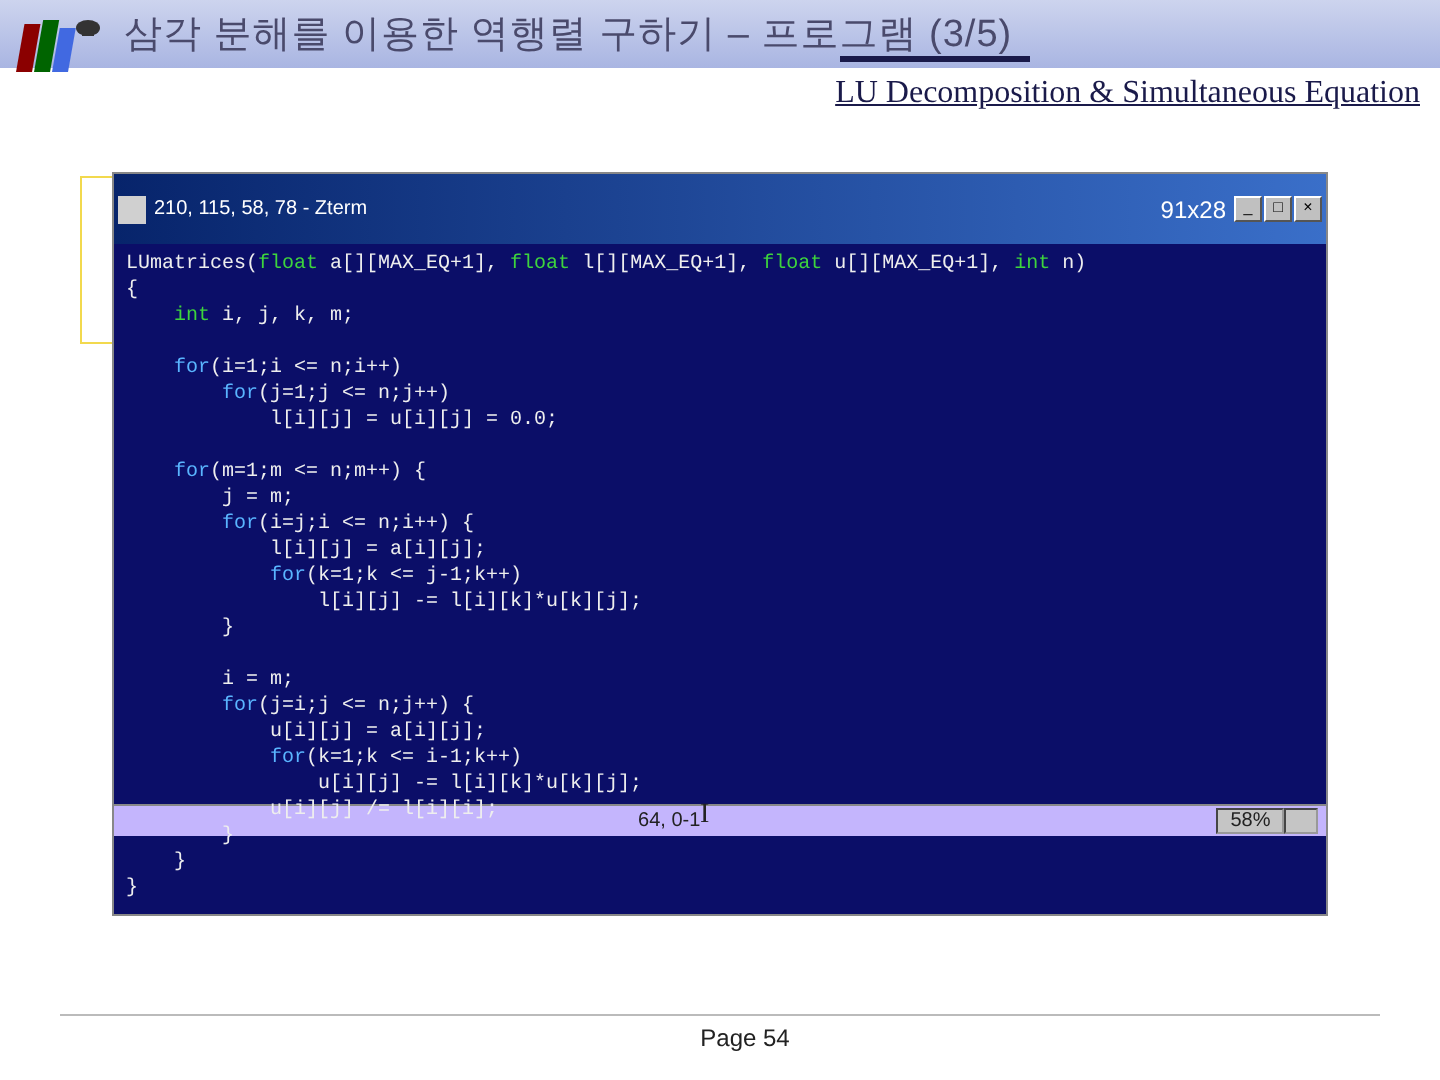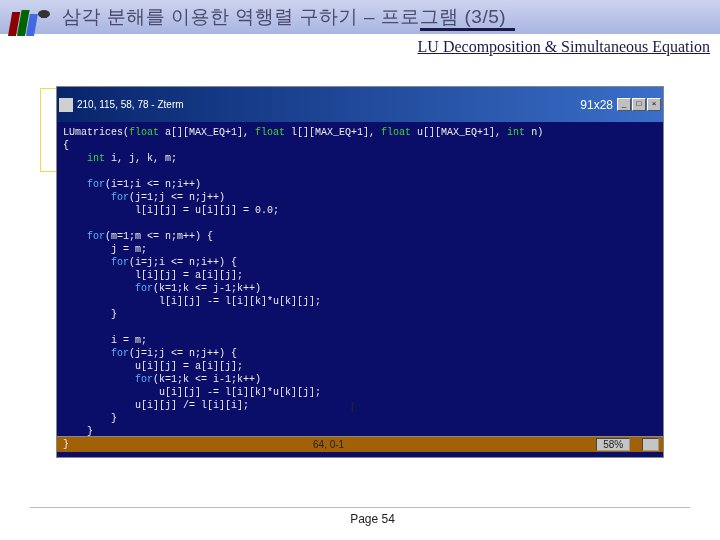--- a/index.html
+++ b/index.html
@@ -12,34 +12,34 @@
   .subtitle { position: absolute; right: 10px; top: 38px; font-size: 16px; color: #1a1a4a; font-family: "Comic Sans MS", cursive; text-decoration: underline; }
   
   .terminal-window { position: absolute; left: 56px; top: 86px; width: 608px; height: 372px; border: 1px solid #888; background: #0b0e68; }
   .titlebar { height: 35px; background: linear-gradient(to right, #07246b, #3a6fc9); display: flex; align-items: center; padding: 0 2px; }
   .titlebar-icon { width: 14px; height: 14px; background: #d0d0d0; display: inline-block; margin-right: 4px; }
   .titlebar-text { color: #fff; font-size: 10px; flex: 1; font-family: "MS Sans Serif", sans-serif; }
   .titlebar-right { color: #fff; font-size: 12px; margin-right: 4px; }
   .titlebar-btns { display: flex; gap: 1px; }
   .titlebar-btn { width: 14px; height: 13px; background: #c0c0c0; border: 1px solid #fff; border-right-color: #555; border-bottom-color: #555; font-size: 8px; text-align: center; line-height: 10px; cursor: pointer; }
   
-  .terminal-body { background: #0b0e68; padding: 4px 6px; font-family: "Courier New", monospace; font-size: 10px; color: #ddd; line-height: 13px; white-space: pre; position: relative; height: 314px; }
+  .terminal-body { background: #0b0e68; padding: 4px 6px; font-family: "Courier New", monospace; font-size: 10px; color: #ddd; line-height: 13px; white-space: pre; position: relative; height: 280px; }
   .kw-blue { color: #5ab5ff; }
   .kw-green { color: #3dd43d; }
   .kw-white { color: #eee; }
   
   .yellow-box { position: absolute; border: 1.5px solid #f2d94e; background: transparent; pointer-events: none; }
   .yb1 { left: 40px; top: 88px; width: 620px; height: 84px; }
   .yb2 { left: 78px; top: 138px; width: 562px; height: 42px; }
   .yb3 { left: 78px; top: 188px; width: 562px; height: 94px; }
   .yb4 { left: 78px; top: 289px; width: 562px; height: 110px; }
   
-  .statusbar { height: 16px; background: #a16207; border-top: 1px solid #888; display: flex; align-items: center; font-size: 10px; color: #222; font-family: "MS Sans Serif", sans-serif; padding: 0 4px; }
+  .statusbar { height: 16px; background: #c4b5fd; border-top: 1px solid #888; display: flex; align-items: center; font-size: 10px; color: #222; font-family: "MS Sans Serif", sans-serif; padding: 0 4px; }
   .statusbar .left { flex: 1; text-align: center; }
-  .statusbar .right { display: flex; gap: 12px; align-items: center; }
+  .statusbar .right { display: flex; gap: 0; align-items: center; }
   .status-seg { border: 1px inset #999; padding: 0 6px; background: #c5c5c5; }
   
   .cursor { position: absolute; left: 350px; top: 400px; font-size: 14px; color: #222; font-family: serif; }
   
   .footer-line { position: absolute; left: 30px; right: 30px; bottom: 32px; height: 1px; background: #bbb; }
   .page-num { position: absolute; bottom: 14px; left: 0; right: 0; text-align: center; font-size: 12px; color: #222; margin-left: 25px; }
 </style>
 </head>
 <body>
 

